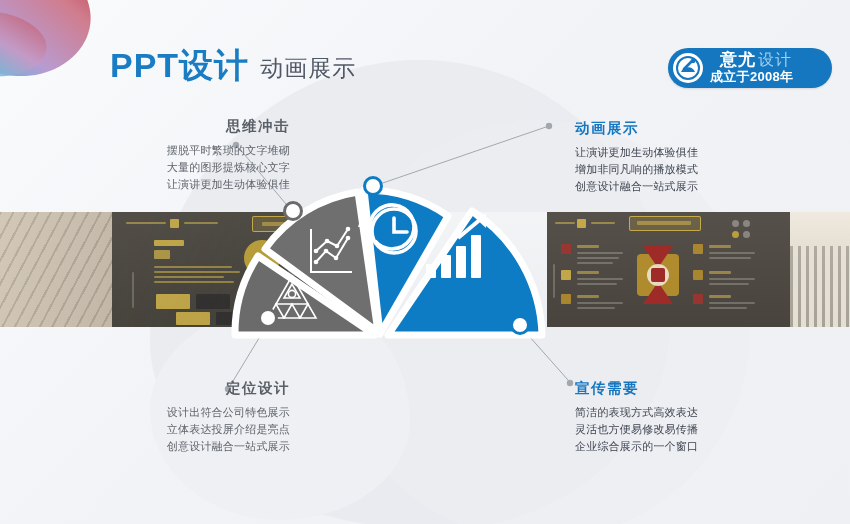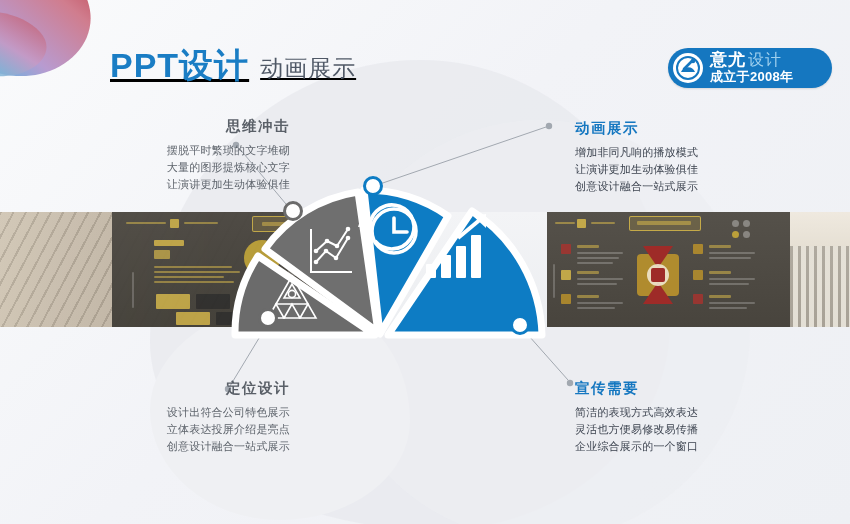--- a/index.html
+++ b/index.html
@@ -86,21 +86,21 @@
   .mk-gold{position:absolute;background:#b9912c;}
 
   
   .fan{position:absolute;left:230px;top:150px;width:330px;height:190px;}
 
   
   .connectors{position:absolute;left:0;top:0;width:850px;height:524px;pointer-events:none;}
 
   
   .header{position:absolute;left:110px;top:48px;}
-  .title-row{display:flex;align-items:flex-end;gap:11px;text-decoration:underline;}
+  .title-row{display:flex;align-items:flex-end;gap:11px;}
   .title-main{
     font-size:34px;font-weight:bold;color:#1a7dc4;letter-spacing:1px;line-height:1;
   }
   .title-sub{
     font-size:23px;color:#4f5866;line-height:1;padding-bottom:2px;letter-spacing:1px;
   }
   .title-desc{
     margin-top:9px;font-size:10.5px;color:#3d4450;font-weight:bold;letter-spacing:.2px;
   }
 
@@ -113,21 +113,21 @@
   .logo-badge{
     width:30px;height:30px;border-radius:50%;background:#fff;
     margin-left:5px;flex:none;position:relative;
   }
   .logo-badge-inner{
     position:absolute;inset:3px;border-radius:50%;
     border:2px solid #1577c0;
   }
   .logo-text{margin-left:7px;display:flex;flex-direction:column;justify-content:center;}
   .logo-line1{display:flex;align-items:baseline;gap:2px;}
-  .logo-cn{font-size:17px;font-weight:bold;color:#ffffff;line-height:1.05;letter-spacing:1px;}
+  .logo-cn{font-size:17px;font-weight:bold;color:#ffffff;line-height:1.05;letter-spacing:1px;margin-left:10px;}
   .logo-cn2{font-size:16px;color:#9fd0ee;line-height:1.05;letter-spacing:1px;}
   .logo-year{
     font-size:13px;color:#ffffff;font-weight:bold;text-align:right;
     line-height:1.1;margin-top:1px;letter-spacing:.3px;
   }
 
   
   .block{position:absolute;width:230px;}
   .block-title{font-size:14.5px;font-weight:bold;line-height:1.2;letter-spacing:1.5px;}
   .block-body{margin-top:7px;font-size:11px;line-height:1.55;letter-spacing:.2px;}
@@ -352,22 +352,22 @@
     <div class="block-body">
       <div>摆脱平时繁琐的文字堆砌</div>
       <div>大量的图形提炼核心文字</div>
       <div>让演讲更加生动体验俱佳</div>
     </div>
   </div>
 
   <div id="blk-donghua" class="block t-blue align-l">
     <div class="block-title">动画展示</div>
     <div class="block-body">
+      <div>让演讲更加生动体验俱佳</div>
       <div>增加非同凡响的播放模式</div>
-      <div>让演讲更加生动体验俱佳</div>
       <div>创意设计融合一站式展示</div>
     </div>
   </div>
 
   <div id="blk-dingwei" class="block t-gray align-r">
     <div class="block-title">定位设计</div>
     <div class="block-body">
       <div>设计出符合公司特色展示</div>
       <div>立体表达投屏介绍是亮点</div>
       <div>创意设计融合一站式展示</div>

